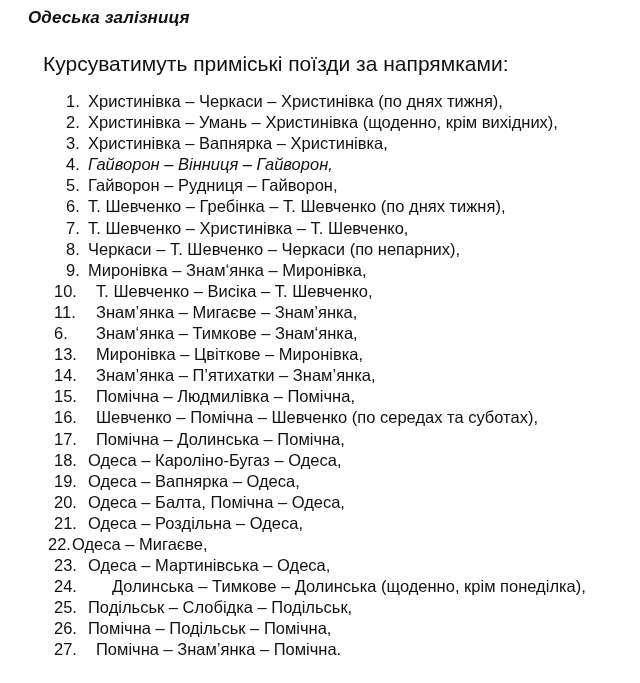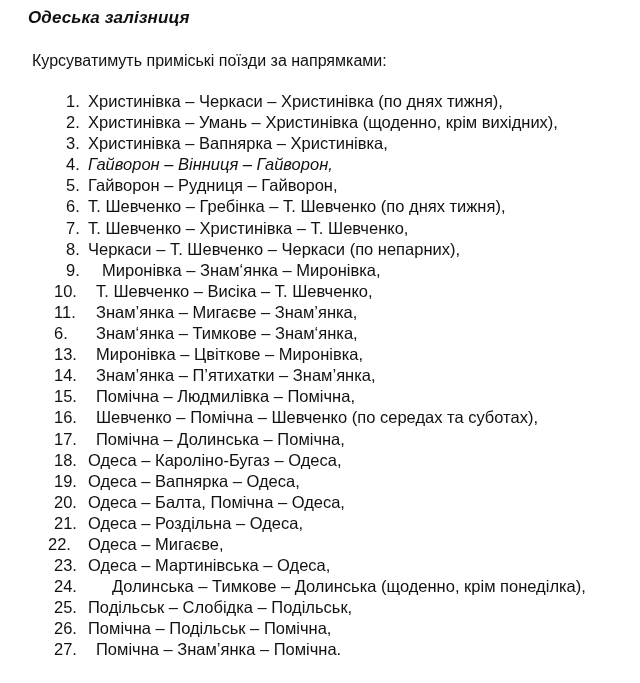--- a/index.html
+++ b/index.html
@@ -19,23 +19,23 @@
       position: absolute;
       left: 28px;
       top: 8px;
       font-size: 17px;
       font-weight: bold;
       font-style: italic;
       letter-spacing: 0.1px;
     }
     .intro {
       position: absolute;
-      left: 32px;
+      left: 43px;
       top: 52px;
-      font-size: 16px;
+      font-size: 21px;
     }
     .route-list {
       position: absolute;
       left: 0;
       top: 91px;
       margin: 0;
       padding: 0;
       list-style: none;
     }
     .route-item {
@@ -90,21 +90,21 @@
     <li class="route-item">
       <span class="route-num" style="left: 66px; right: auto; width: auto;">7.</span>
       <span class="route-text" style="left: 88px;">Т. Шевченко – Христинівка – Т. Шевченко,</span>
     </li>
     <li class="route-item">
       <span class="route-num" style="left: 66px; right: auto; width: auto;">8.</span>
       <span class="route-text" style="left: 88px;">Черкаси – Т. Шевченко – Черкаси (по непарних),</span>
     </li>
     <li class="route-item">
       <span class="route-num" style="left: 66px; right: auto; width: auto;">9.</span>
-      <span class="route-text" style="left: 88px; margin-left: 14px;">Миронівка – Знам‘янка – Миронівка,</span>
+      <span class="route-text" style="left: 88px;">Миронівка – Знам‘янка – Миронівка,</span>
     </li>
     <li class="route-item">
       <span class="route-num" style="left: 54px; right: auto; width: auto;">10.</span>
       <span class="route-text" style="left: 96px;">Т. Шевченко – Висіка – Т. Шевченко,</span>
     </li>
     <li class="route-item">
       <span class="route-num" style="left: 54px; right: auto; width: auto;">11.</span>
       <span class="route-text" style="left: 96px;">Знам’янка – Мигаєве – Знам’янка,</span>
     </li>
     <li class="route-item">
@@ -142,21 +142,21 @@
     <li class="route-item">
       <span class="route-num" style="left: 54px; right: auto; width: auto;">20.</span>
       <span class="route-text" style="left: 88px;">Одеса – Балта, Помічна – Одеса,</span>
     </li>
     <li class="route-item">
       <span class="route-num" style="left: 54px; right: auto; width: auto;">21.</span>
       <span class="route-text" style="left: 88px;">Одеса – Роздільна – Одеса,</span>
     </li>
     <li class="route-item">
       <span class="route-num" style="left: 48px; right: auto; width: auto;">22.</span>
-      <span class="route-text" style="left: 88px;">Одеса – Мигаєве,</span>
+      <span class="route-text" style="left: 72px;">Одеса – Мигаєве,</span>
     </li>
     <li class="route-item">
       <span class="route-num" style="left: 54px; right: auto; width: auto;">23.</span>
       <span class="route-text" style="left: 88px;">Одеса – Мартинівська – Одеса,</span>
     </li>
     <li class="route-item">
       <span class="route-num" style="left: 54px; right: auto; width: auto;">24.</span>
       <span class="route-text" style="left: 96px; margin-left: 16px;">Долинська – Тимкове – Долинська (щоденно, крім понеділка),</span>
     </li>
     <li class="route-item">

